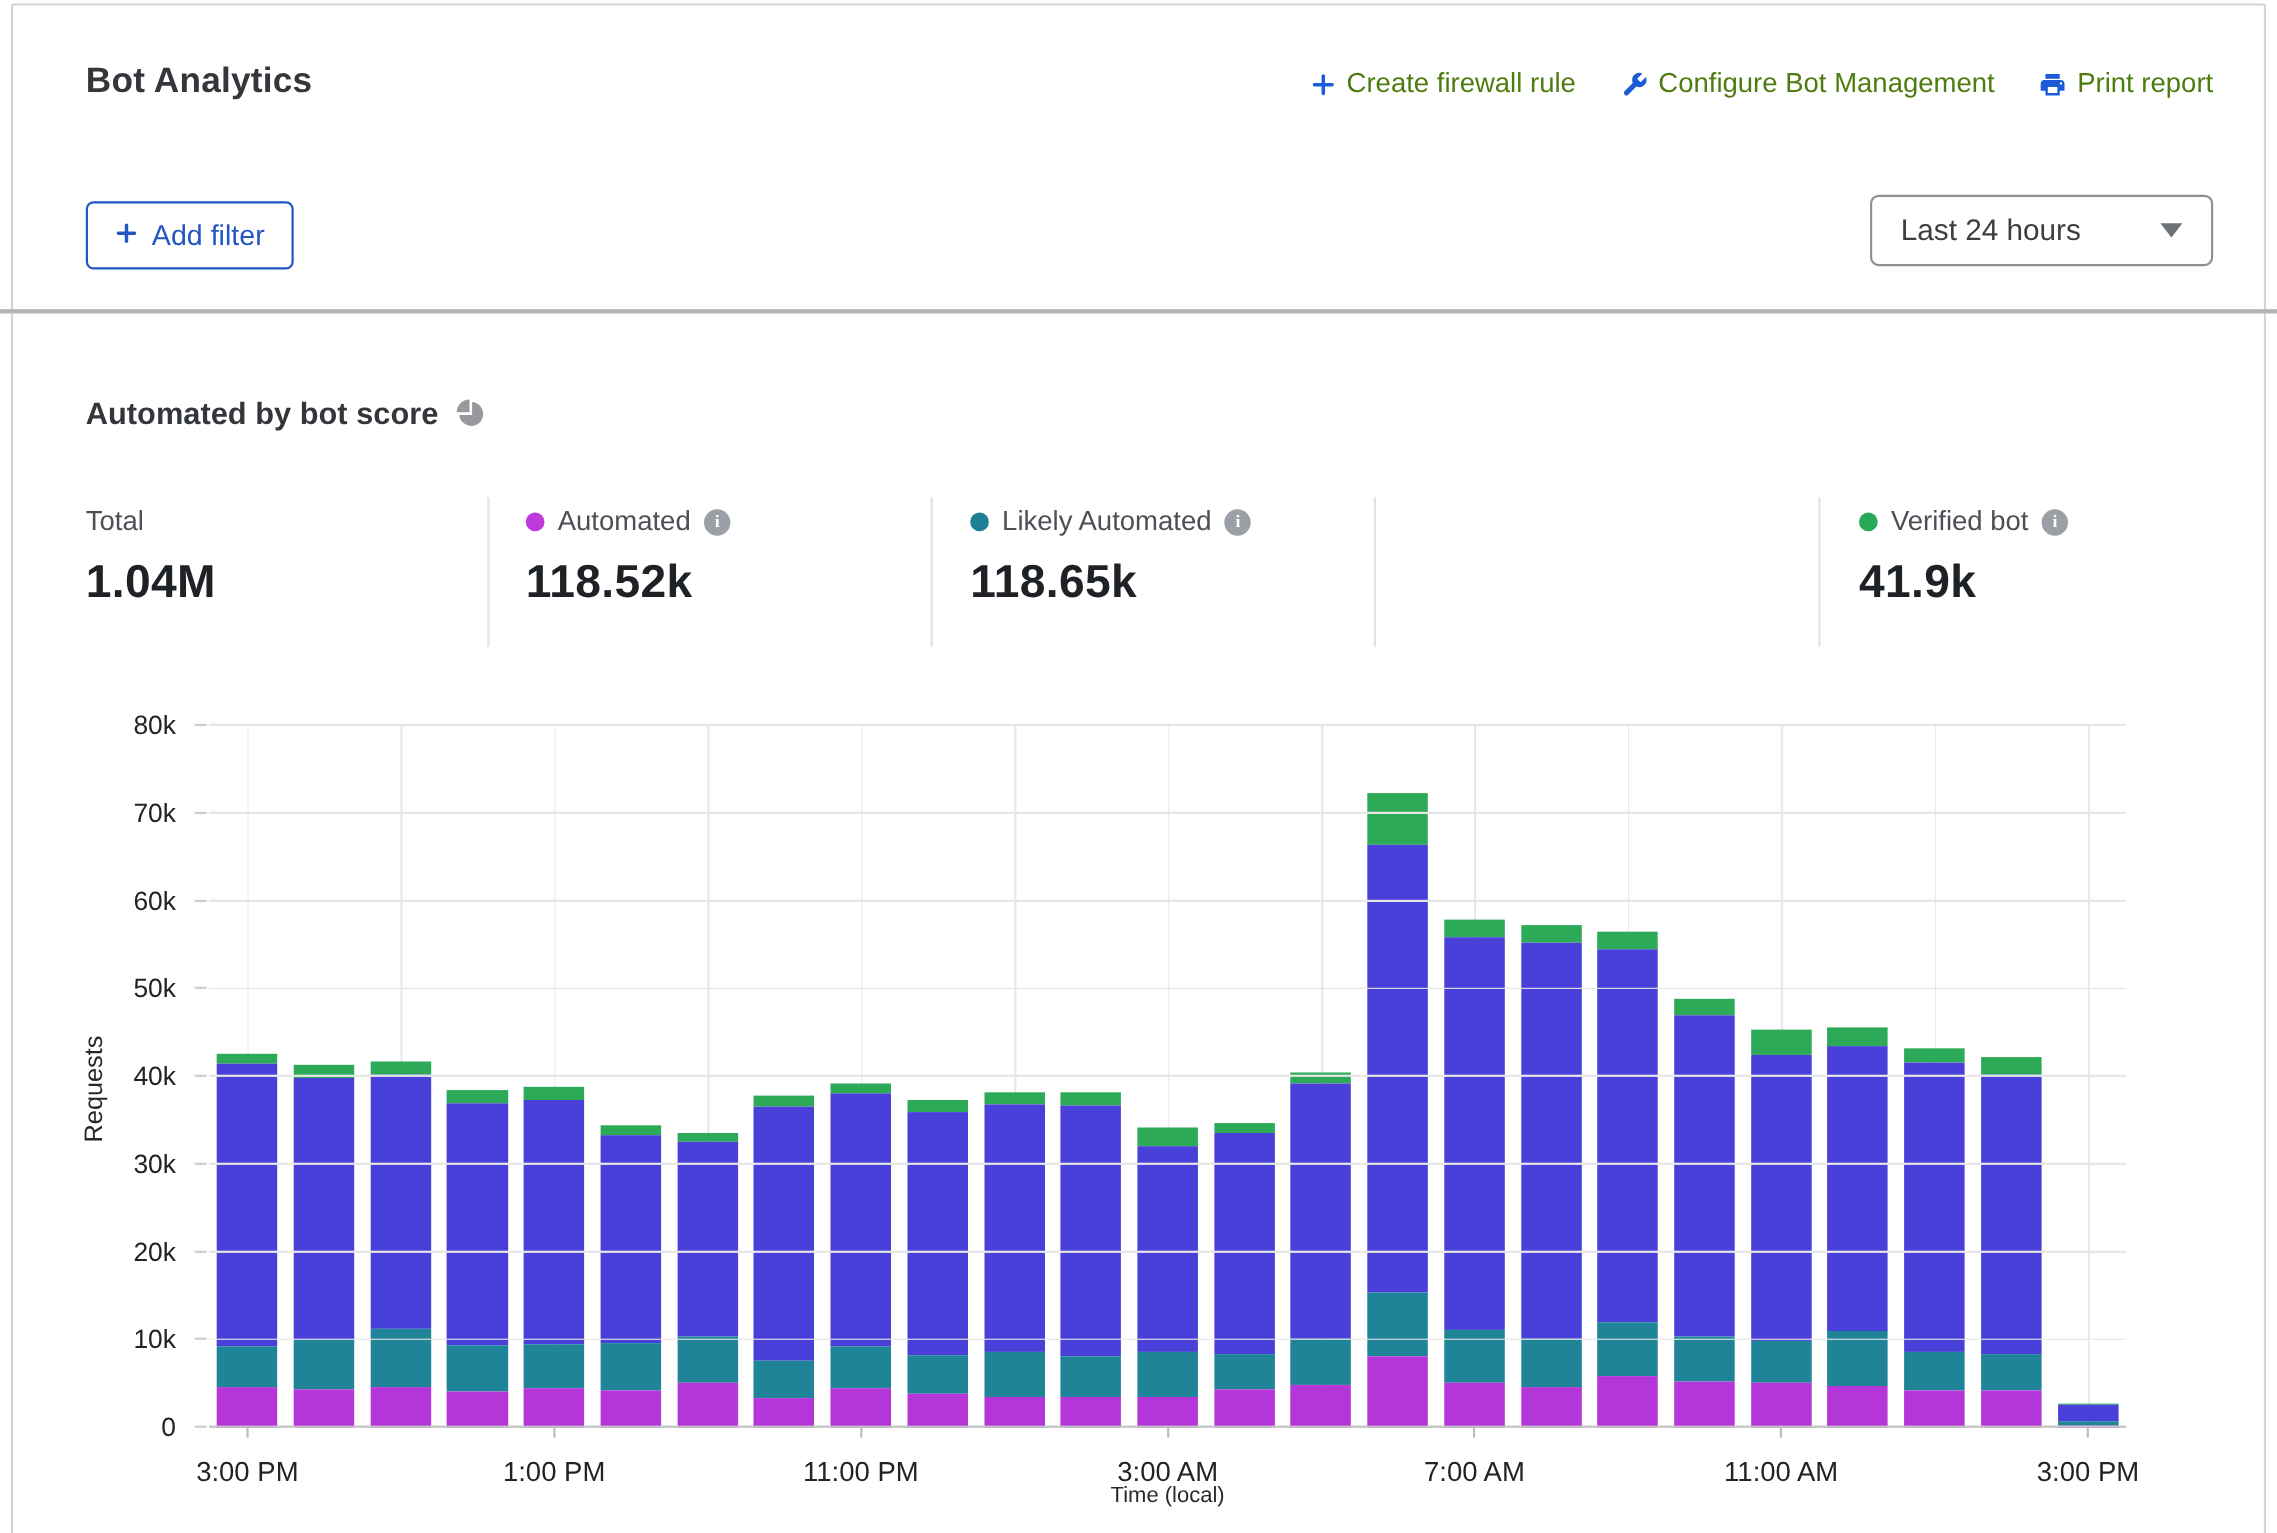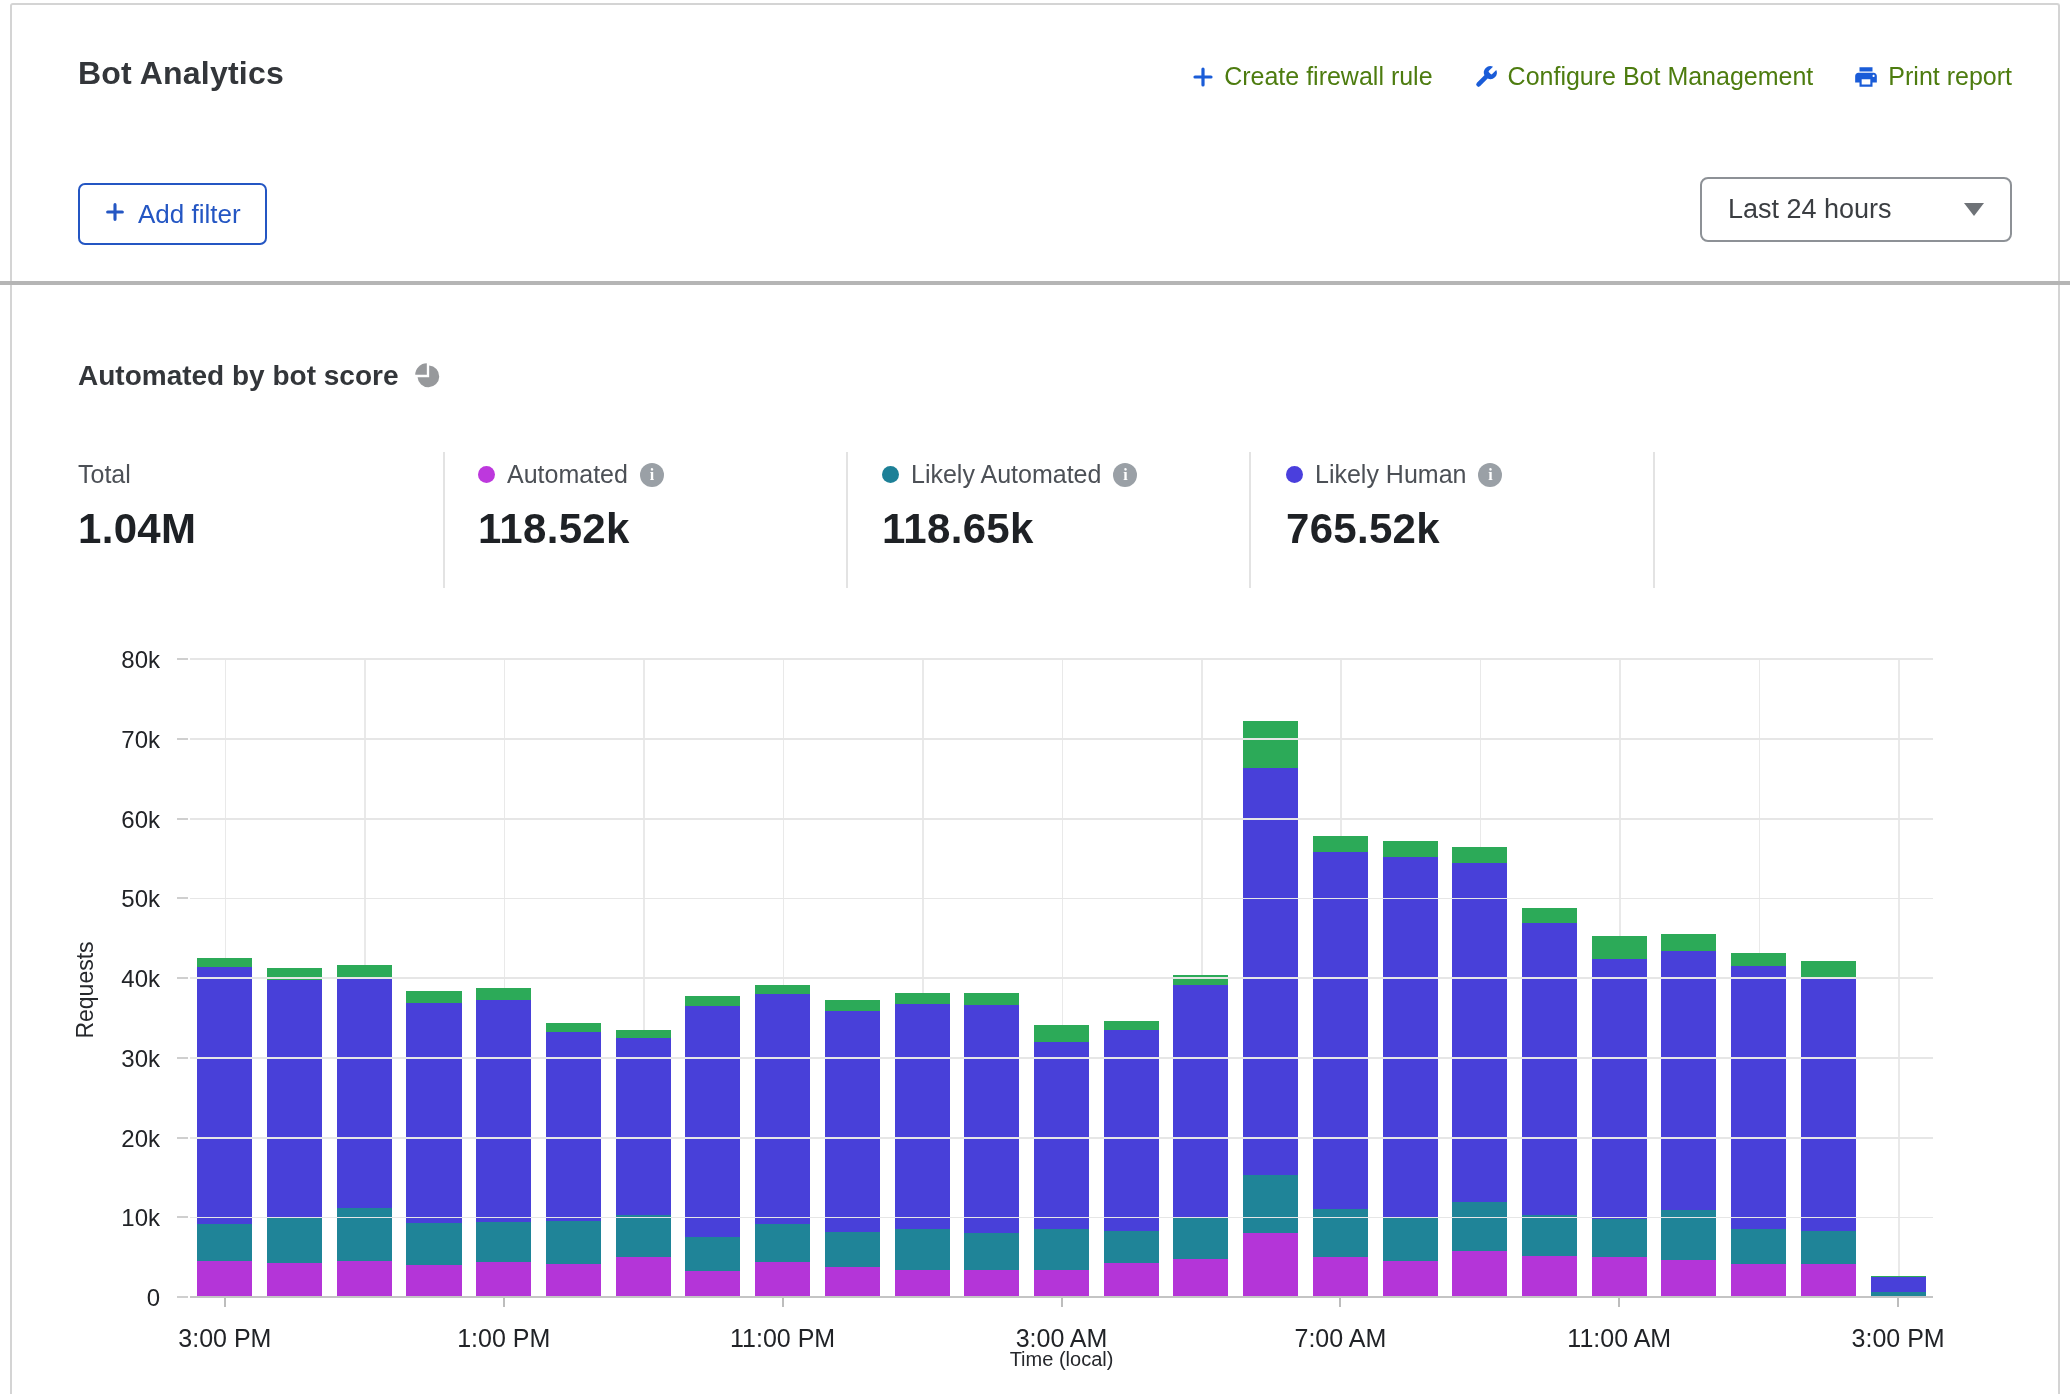--- a/index.html
+++ b/index.html
@@ -140,30 +140,30 @@
   <div class="stat" style="left:882px">
     <div class="stat-label-row">
       <span class="dot" style="background: rgb(29, 128, 151);"></span>
       <span>Likely Automated</span>
       <span class="info-dot"></span>
     </div>
     <div class="stat-value">118.65k</div>
   </div>
 
   <div class="stat-sep" style="left:1249px"></div>
-  <div class="stat" style="left:1286px">
+
+  <div class="stat-sep" style="left:1653px"></div>
+  <div class="stat" style="left:1690px">
     <div class="stat-label-row">
-      <span class="dot" style="background: rgb(74, 63, 221);"></span>
-      <span>Likely Human</span>
+      <span class="dot" style="background: rgb(39, 169, 87);"></span>
+      <span>Verified bot</span>
       <span class="info-dot"></span>
     </div>
-    <div class="stat-value">765.52k</div>
-  </div>
-
-  <div class="stat-sep" style="left:1653px"></div>
+    <div class="stat-value">41.9k</div>
+  </div>
 </div>
 
 <div class="y-axis-label">Requests</div>
 <div class="y-ticks">
     <div class="y-tick" style="bottom: 0%;">0</div>
     <div class="y-tick" style="bottom: 12.5%;">10k</div>
     <div class="y-tick" style="bottom: 25%;">20k</div>
     <div class="y-tick" style="bottom: 37.5%;">30k</div>
     <div class="y-tick" style="bottom: 50%;">40k</div>
     <div class="y-tick" style="bottom: 62.5%;">50k</div>

